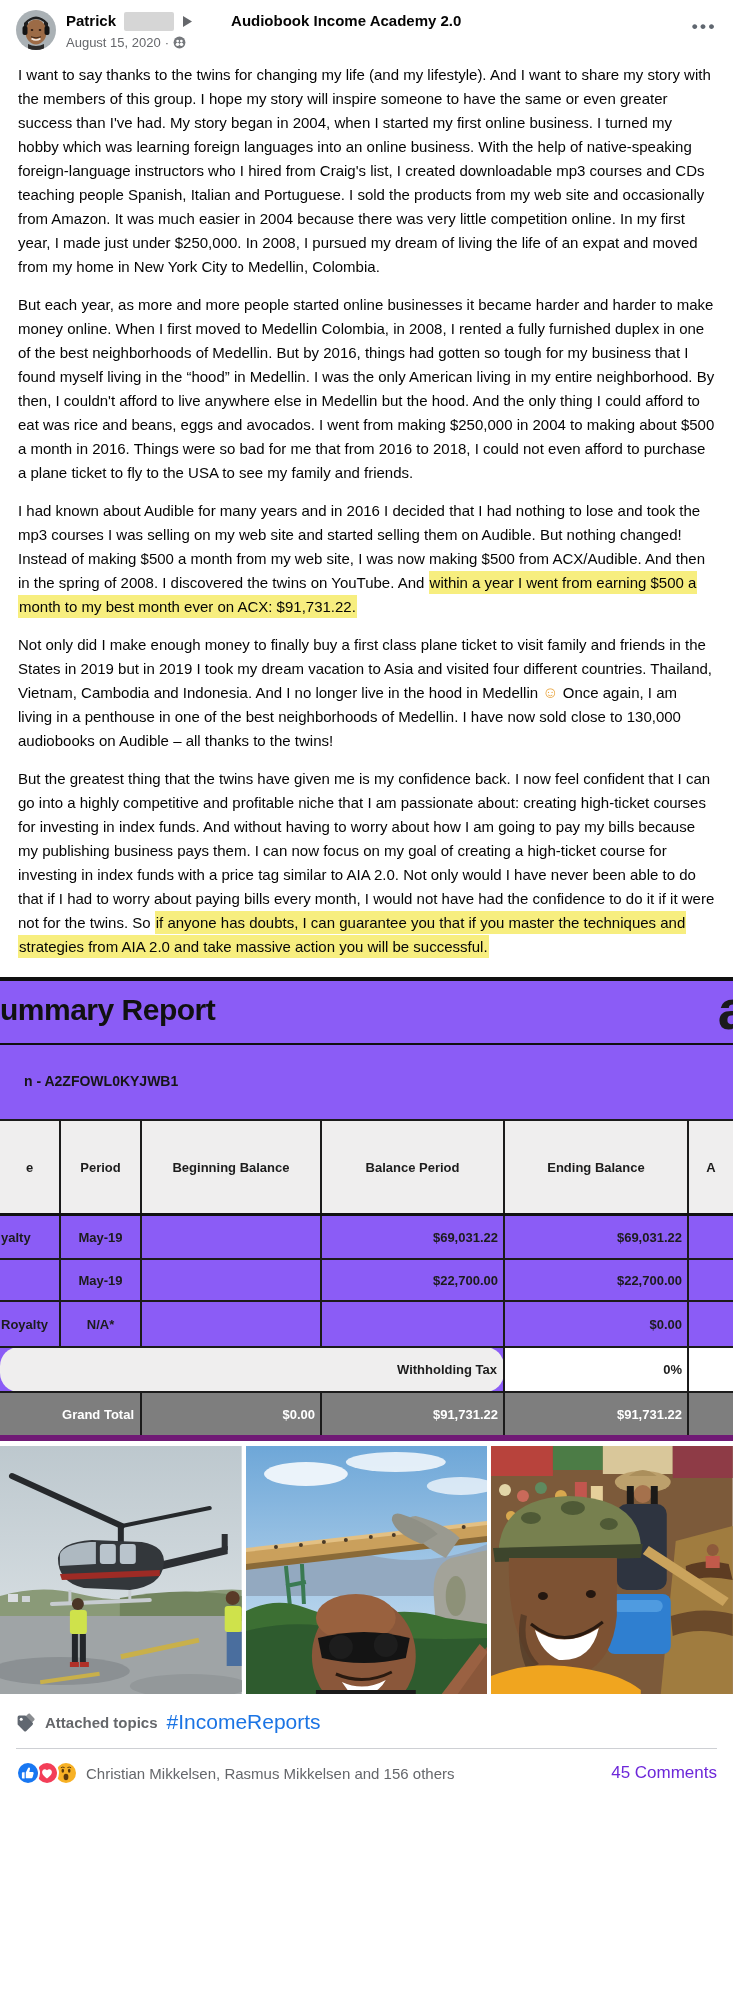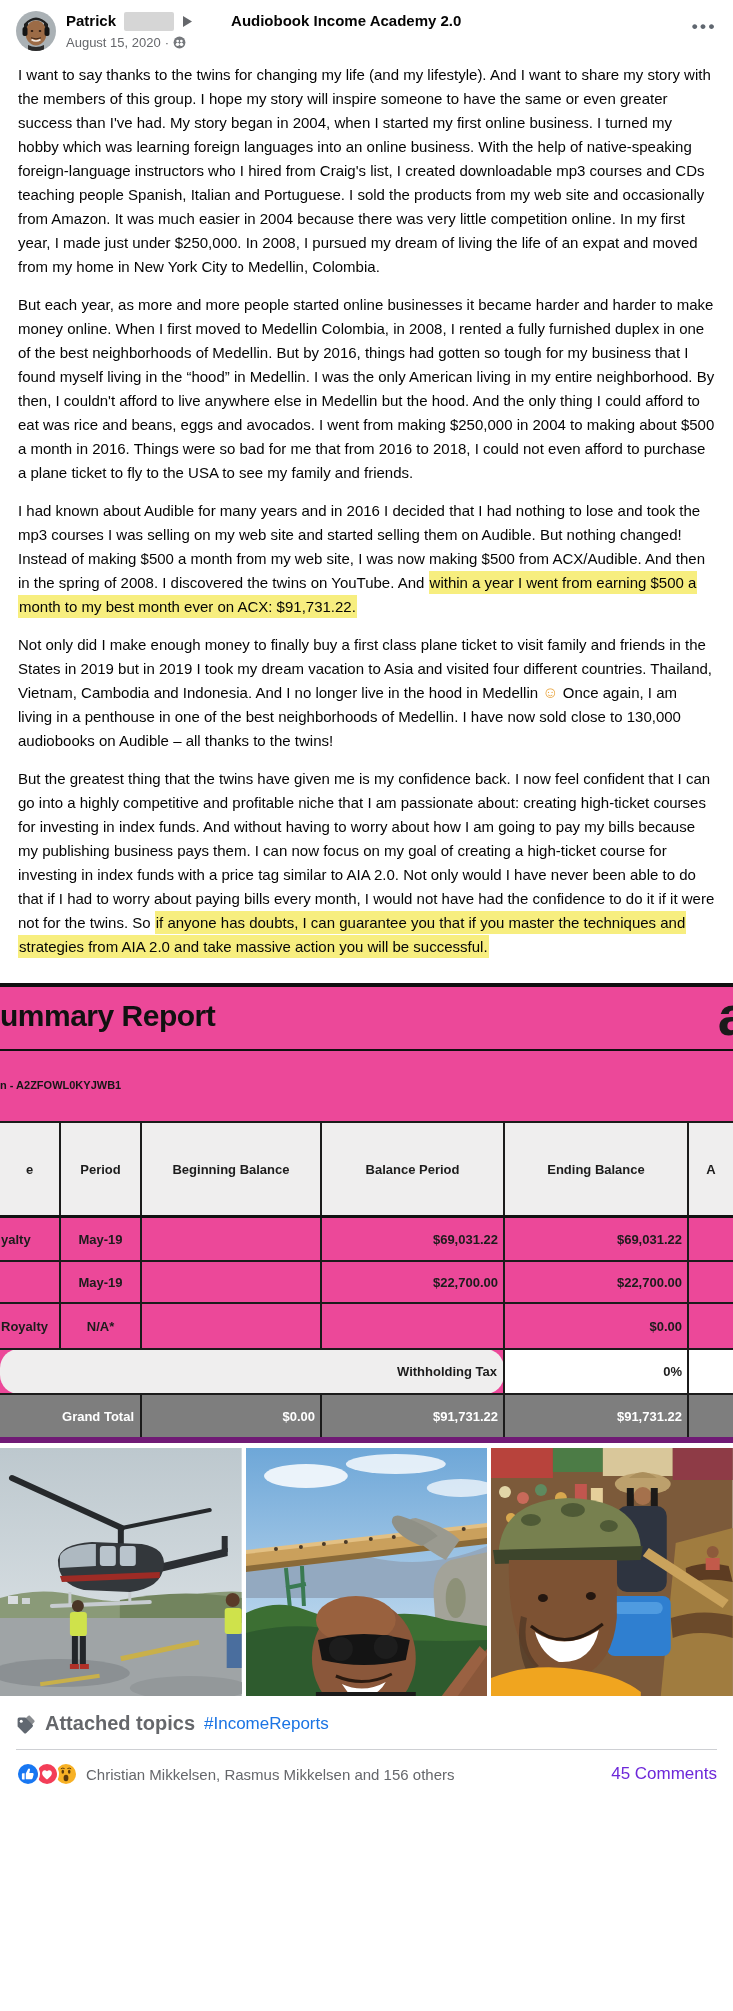--- a/index.html
+++ b/index.html
@@ -1,45 +1,45 @@
 <!DOCTYPE html>
 <html><head>
 <meta charset="utf-8">
 <style>
   html,body{margin:0;padding:0;background:#fff;}
   body{width:733px;font-family:"Liberation Sans","DejaVu Sans",sans-serif;color:#050505;}
   .page{width:733px;min-height:2011px;overflow:hidden;position:relative;background:#fff;}
 
   
-  .post-header{display:flex;align-items:flex-end;padding:10px 16px 6px 16px;position:relative;}
+  .post-header{display:flex;align-items:flex-start;padding:10px 16px 6px 16px;position:relative;}
   .avatar{width:40px;height:40px;border-radius:50%;overflow:hidden;flex:0 0 40px;cursor:pointer;}
   .head-text{margin-left:10px;padding-top:1px;}
   .name-line{display:flex;align-items:center;font-size:15px;font-weight:bold;color:#050505;line-height:20px;}
   .author{cursor:pointer;}
   .redacted{display:inline-block;width:50px;height:19px;background:#d6d6d6;border-radius:2px;margin:0 7px 0 8px;}
   .arrow-icon{width:9px;height:11px;margin:0 7px 0 2px;}
   .group-name{cursor:pointer;margin-left:32px;}
   .date-line{display:flex;align-items:center;font-size:13px;color:#65676b;line-height:17px;margin-top:3px;}
   .date-line .sep{margin:0 4px;}
   .privacy-icon{width:13px;height:13px;display:inline-block;}
   .more-btn{position:absolute;right:16px;top:22px;color:#606770;font-size:17px;letter-spacing:2.5px;font-weight:bold;cursor:pointer;line-height:10px;}
 
   
   .post-text{padding:6px 18px 0 18px;}
   .post-text p{margin:0 0 14px 0;font-size:15px;line-height:24px;color:#050505;}
   .hl{background:#f7ee7f;padding:3px 1px;box-decoration-break:clone;-webkit-box-decoration-break:clone;}
   .emoji{color:#e8a33d;font-size:16px;}
 
   
-  .report{margin-top:24px;background:#ec4899;cursor:pointer;}
+  .report{margin-top:18px;background:#8b5cf6;cursor:pointer;}
   .report-topbar{height:4px;background:#101010;}
   .report-titlerow{position:relative;height:62px;overflow:hidden;border-bottom:2px solid #101010;}
   .report-title{font-size:30px;font-weight:bold;color:#111;position:absolute;left:0;top:12px;letter-spacing:-.5px;}
   .audible-a{position:absolute;right:-16px;top:-4px;font-size:56px;font-weight:bold;color:#1a1a1a;}
-  .report-id{font-size:11px;font-weight:bold;color:#161616;margin:28px 0 0 0;}
+  .report-id{font-size:14px;font-weight:bold;color:#161616;margin:28px 0 0 0;padding-left:24px;}
 
   table.rtable{border-collapse:collapse;width:733px;margin-top:30px;table-layout:fixed;}
   .rtable th,.rtable td{border:2px solid #1b1b1b;font-size:13px;color:#1c1c1c;overflow:hidden;white-space:nowrap;}
   .rtable th{background:#efeeee;font-weight:bold;text-align:center;height:90px;}
   .rtable th:first-child,.rtable td:first-child{border-left:none;}
   .rtable th:last-child,.rtable td:last-child{border-right:none;}
   .rtable thead th{border-bottom:3px solid #111;}
   .rtable tr.r1 td{height:40px;}
   .rtable tr.r2 td{height:38px;}
   .rtable tr.r3 td{height:42px;}
@@ -55,22 +55,22 @@
   .gt-label{text-align:right;padding-right:6px;}
 
   
   .photo-grid{display:flex;gap:4px;margin-top:5px;}
   .photo{flex:1;height:248px;overflow:hidden;cursor:pointer;}
   .photo svg{display:block;width:100%;height:100%;}
 
   
   .topics-row{display:flex;align-items:center;gap:9px;padding:16px 16px 14px 16px;}
   .tag-icon{width:20px;height:20px;}
-  .topics-label{font-size:20px;font-weight:bold;color:#65676b;}
-  .topic-link{font-size:17px;color:#1b74e4;cursor:pointer;}
+  .topics-label{font-size:15px;font-weight:bold;color:#65676b;}
+  .topic-link{font-size:21px;color:#1b74e4;cursor:pointer;}
 
   .divider{height:1px;background:#ced0d4;margin:0 16px;}
 
   
   .engage-row{display:flex;align-items:center;padding:12px 16px 16px 16px;}
   .rx-stack{display:flex;align-items:center;}
   .rx{width:20px;height:20px;border-radius:50%;border:2px solid #fff;display:inline-block;}
   .rx+.rx{margin-left:-5px;}
   .rx.like{z-index:3;position:relative;}
   .rx.love{z-index:2;position:relative;}

